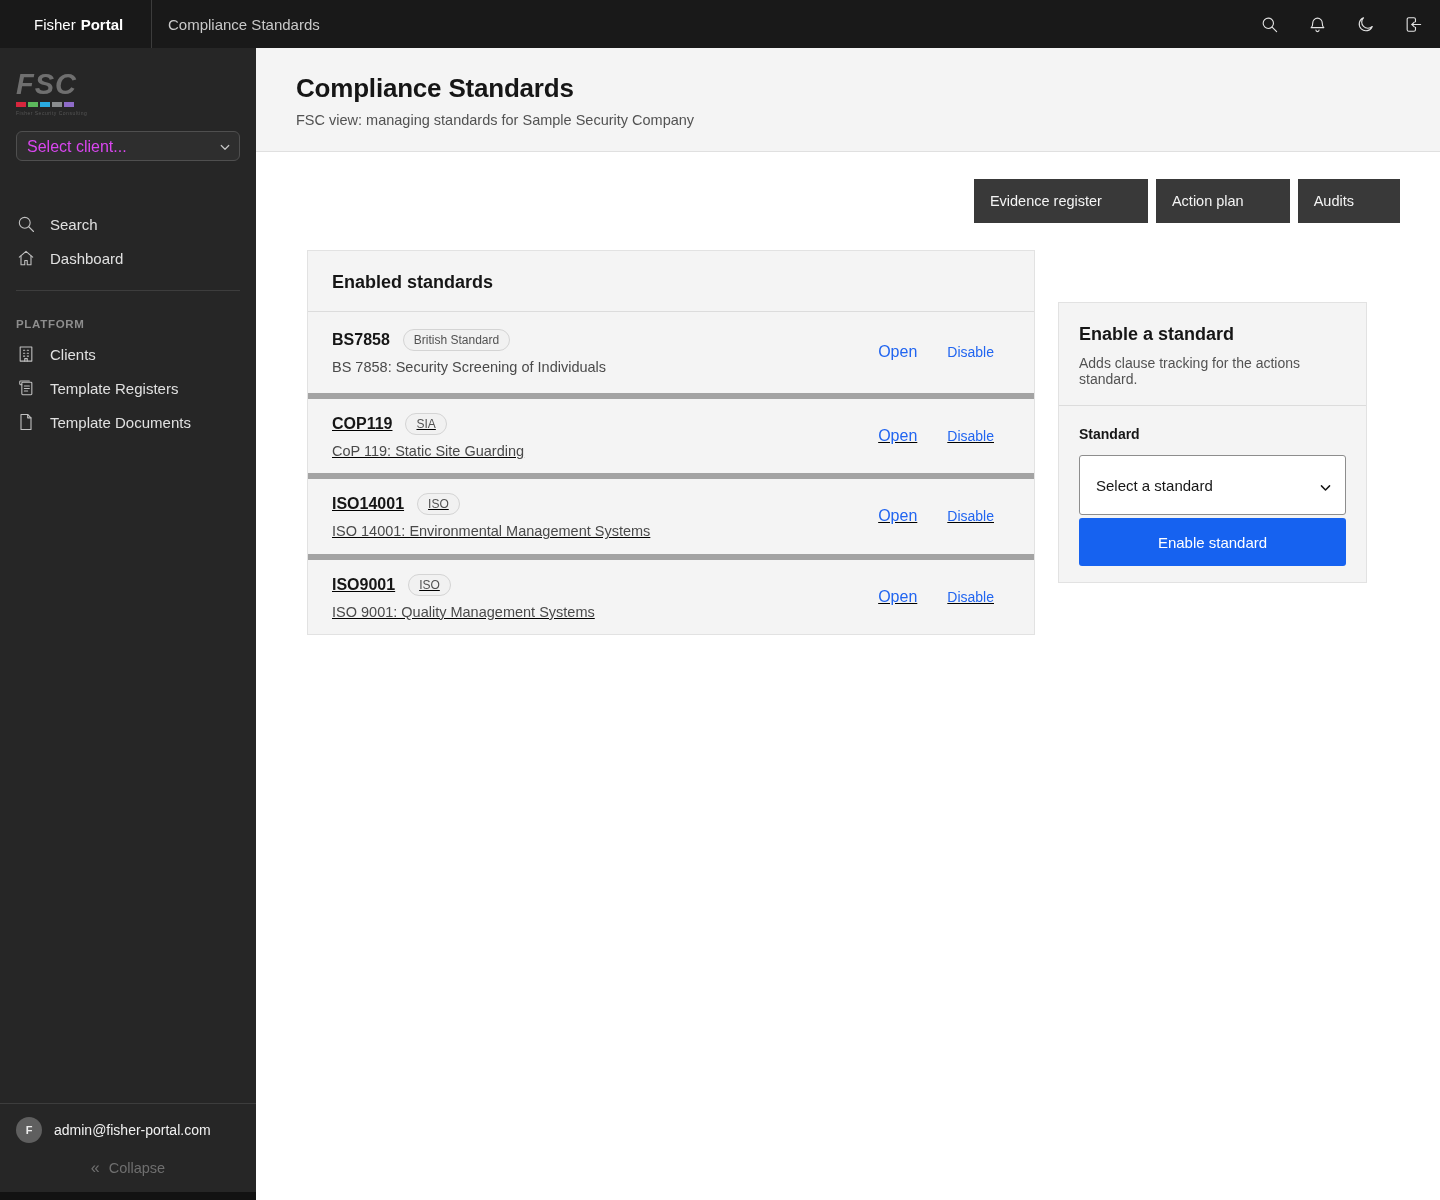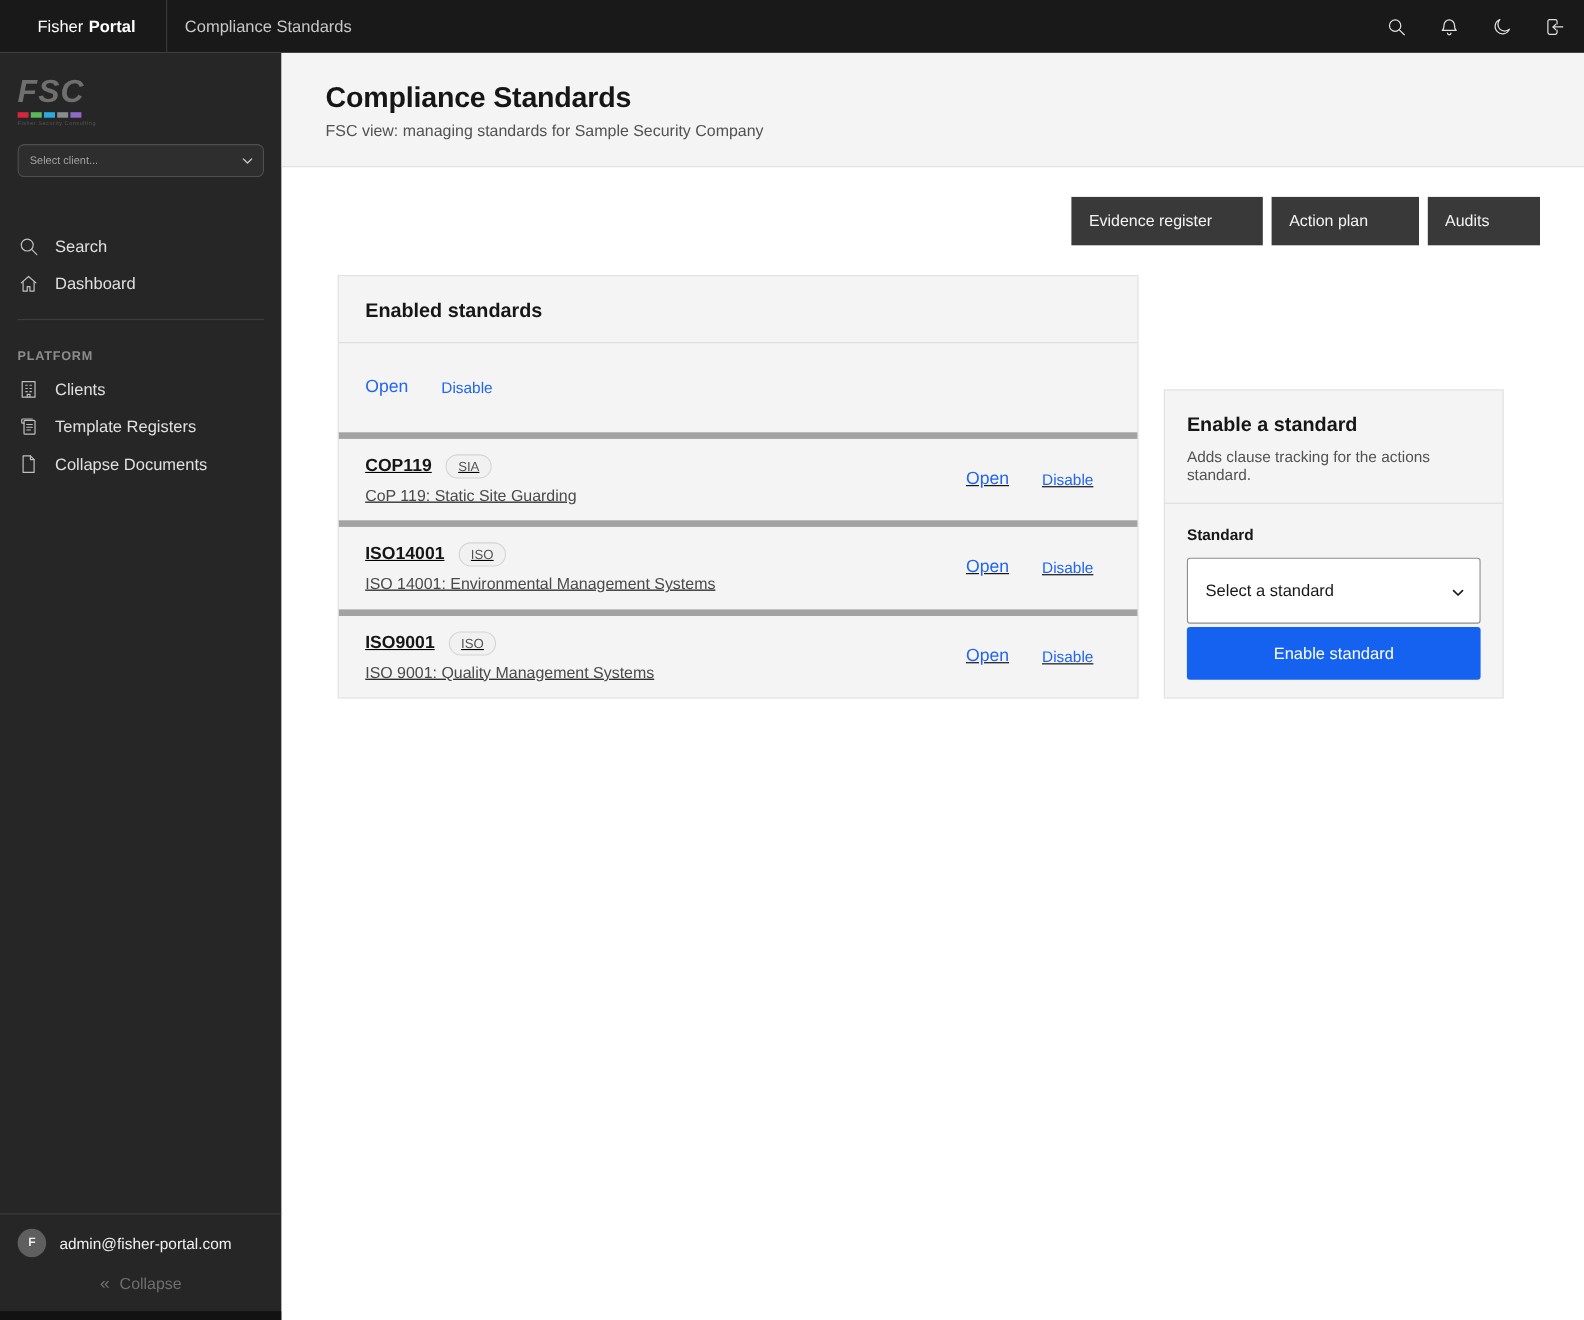--- a/index.html
+++ b/index.html
@@ -18,21 +18,21 @@
   .icon-btn svg { stroke:#e2e2e2; fill:none; stroke-width:1.4; stroke-linecap:round; stroke-linejoin:round; }
 
   
   .sidebar { position:absolute; top:48px; left:0; bottom:0; width:256px; background:#262626; display:flex; flex-direction:column; }
   .logo-block { padding:22px 16px 0; }
   .logo-text { font-size:29px; font-weight:700; font-style:italic; color:#6f6f6f; letter-spacing:1px; line-height:1; }
   .logo-bars { display:flex; gap:2px; margin-top:3px; width:58px; }
   .logo-bar { height:5px; flex:1; }
   .logo-tagline { margin-top:3px; font-size:5px; color:#555555; letter-spacing:0.5px; }
   .client-select-wrap { position:relative; margin:15px 16px 0; }
-  .client-select { appearance:none; -webkit-appearance:none; width:100%; height:30px; background:#2e2e2e; border:1px solid #4f4f4f; border-radius:6px; color:#a3a3a3; font-size:10px; padding:0 26px 0 10px; font-family:"Liberation Sans", sans-serif; cursor:pointer; }
+  .client-select { appearance:none; -webkit-appearance:none; width:100%; height:30px; background:#2e2e2e; border:1px solid #4f4f4f; border-radius:6px; color:#d946ef; font-size:16px; padding:0 26px 0 10px; font-family:"Liberation Sans", sans-serif; cursor:pointer; }
   .select-chevron-dark { position:absolute; right:9px; top:8px; pointer-events:none; }
   .select-chevron-dark svg { stroke:#c6c6c6; fill:none; stroke-width:1.6; stroke-linecap:round; stroke-linejoin:round; }
 
   .nav { margin-top:46px; }
   .nav-item { display:flex; align-items:center; gap:14px; padding:7px 16px; color:#e0e0e0; font-size:15px; cursor:pointer; }
   .nav-icon { width:20px; height:20px; display:flex; align-items:center; justify-content:center; }
   .nav-icon svg { stroke:#c0c0c0; fill:none; stroke-width:1.3; stroke-linecap:round; stroke-linejoin:round; }
   .side-divider { height:1px; background:#3d3d3d; margin:15px 16px; }
   .section-label { padding:12px 16px 7px; font-size:11.5px; font-weight:700; color:#8d8d8d; letter-spacing:0.7px; }
 
@@ -47,21 +47,21 @@
   
   .main { position:absolute; top:48px; left:256px; right:0; bottom:0; background:#ffffff; overflow:hidden; }
   .page-header { height:104px; background:#f4f4f4; border-bottom:1px solid #e0e0e0; padding:0 40px; }
   .page-title { padding-top:25px; font-size:26px; font-weight:700; color:#161616; letter-spacing:-0.2px; }
   .page-subtitle { margin-top:8px; font-size:14.5px; color:#525252; }
 
   .content { padding:27px 40px 0; }
   .actions-row { display:flex; justify-content:flex-end; gap:8px; }
   .dark-btn { height:44px; background:#393939; color:#f4f4f4; font-size:14.5px; border:none; display:flex; align-items:center; padding:0 46px 0 16px; cursor:pointer; font-family:"Liberation Sans", sans-serif; }
 
-  .cards { display:flex; gap:23px; margin-top:27px; align-items:flex-end;padding-left:11px; }
+  .cards { display:flex; gap:23px; margin-top:27px; align-items:center;padding-left:11px; }
   .card { background:#f4f4f4; border:1px solid #e2e2e2; }
   .card-left { width:728px; }
   .card-right { width:309px; }
   .card-header { padding:21px 24px 18px; border-bottom:1px solid #dcdcdc; }
   .card-right .card-header { padding-left:20px; padding-right:20px; }
   .card-title { font-size:18px; font-weight:700; color:#161616; }
   .card-desc { margin-top:10px; font-size:14px; color:#525252; }
 
   .std-row { height:80.5px; padding:0 24px; display:flex; align-items:center; }
   .std-row + .std-row { border-top:6px solid #a3a3a3;text-decoration:underline; }
@@ -199,21 +199,21 @@
         </span>
         <span>Template Registers</span>
       </div>
       <div class="nav-item">
         <span class="nav-icon">
           <svg width="20" height="20" viewBox="0 0 24 24">
               <path d="M6 3h8l4 4v14H6z"></path>
               <path d="M14 3v4h4"></path>
             </svg>
         </span>
-        <span>Collapse Documents</span>
+        <span>Template Documents</span>
       </div>
     </div>
 
     <div class="side-footer">
       <div class="user-row">
         <span class="avatar">F</span>
         <span class="email">admin@fisher-portal.com</span>
       </div>
       <div class="collapse-row">
         <span class="collapse-glyph">«</span>
@@ -237,20 +237,27 @@
       </div>
 
       <div class="cards">
 
         <section class="card card-left">
           <div class="card-header">
             <div class="card-title">Enabled standards</div>
           </div>
 
           <div class="std-row">
+            <div class="std-left">
+              <div class="std-name-row">
+                <span class="std-code">BS7858</span>
+                <span class="badge">British Standard</span>
+              </div>
+              <div class="std-desc">BS 7858: Security Screening of Individuals</div>
+            </div>
             <div class="std-actions">
               <a class="link link-open" style="color: rgb(33, 101, 240);">Open</a>
               <a class="link link-disable" style="color: rgb(33, 101, 240);">Disable</a>
             </div>
           </div>
 
           <div class="std-row">
             <div class="std-left">
               <div class="std-name-row">
                 <span class="std-code">COP119</span>

